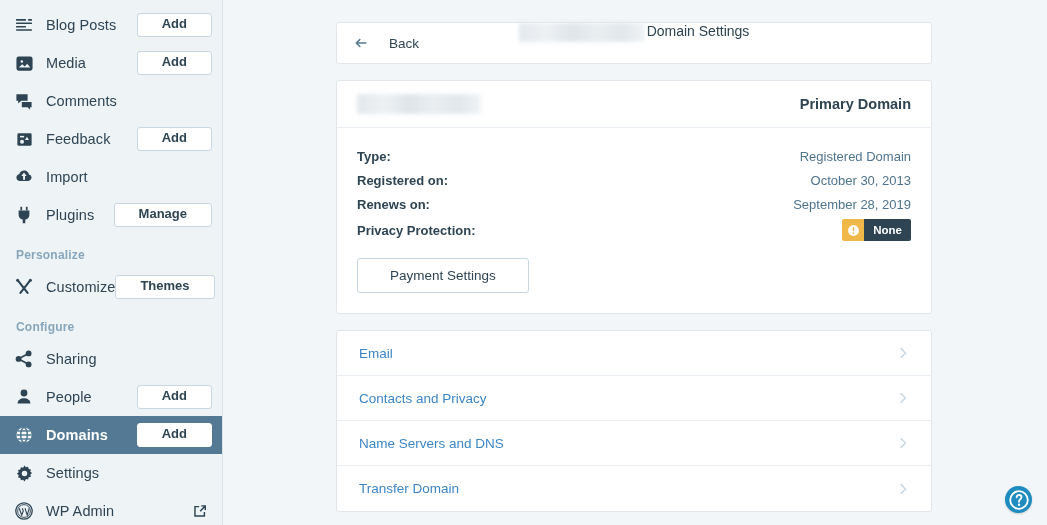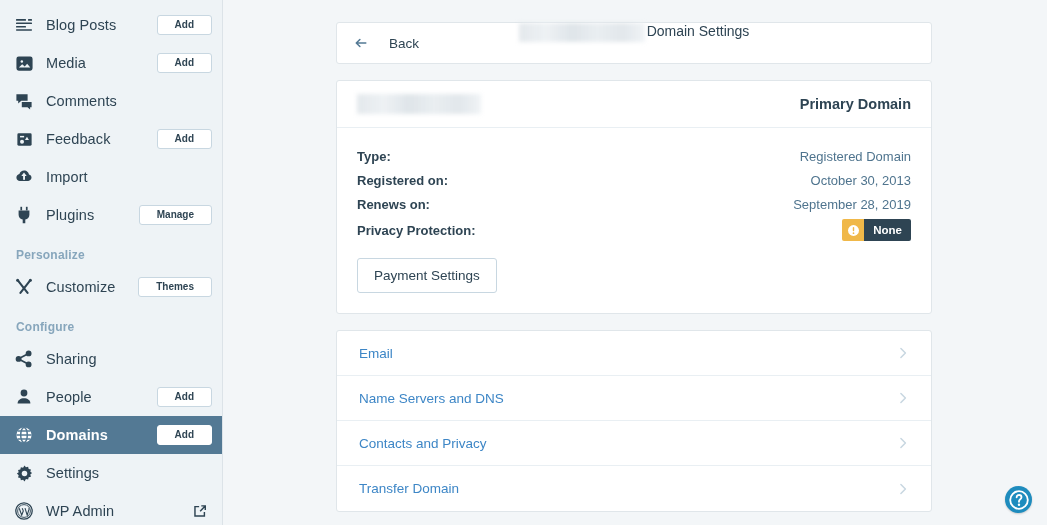--- a/index.html
+++ b/index.html
@@ -52,27 +52,27 @@
   .nav-item .ico svg { display: block; }
   .nav-label {
     margin-left: 10px;
     font-size: 14.5px;
     color: #2e4453;
     letter-spacing: 0.1px;
     flex: 1 1 auto;
     white-space: nowrap;
   }
   .nav-action {
-    font-size: 10px;
+    font-size: 13px;
     font-weight: bold;
     color: #2e4453;
     background: #fff;
     border: 1px solid #c8d7e1;
     border-radius: 3px;
-    padding: 3px 17px 4px;
+    padding: 3px 24px 4px;
     line-height: 1.1;
     cursor: pointer;
     white-space: nowrap;
   }
   .nav-item.active {
     background: #537994;
   }
   .nav-item.active .nav-label { color: #fff; font-weight: bold; }
   .nav-item.active .ico { color: #fff; }
   .nav-item.active .nav-action {
@@ -209,21 +209,21 @@
   }
 
   .btn-outline {
     margin-top: 14px;
     display: inline-block;
     background: #fff;
     border: 1px solid #c8d7e1;
     border-radius: 3px;
     color: #2e4453;
     font-size: 13.5px;
-    padding: 9px 16px;
+    padding: 9px 32px;
     cursor: pointer;
   }
 
   
   .links-card { padding: 0; }
   .link-row {
     height: 45px;
     display: flex;
     align-items: center;
     justify-content: space-between;
@@ -478,30 +478,30 @@
         <div class="link-row">
           <span class="lbl">Email</span>
           <span class="chev">
             <svg width="16" height="16" viewBox="0 0 20 20" fill="none" stroke="currentColor" stroke-width="1.9" stroke-linecap="round" stroke-linejoin="round">
               <path d="M7.4 4.4L13 10l-5.6 5.6"></path>
             </svg>
           </span>
         </div>
 
         <div class="link-row">
-          <span class="lbl">Name Servers and DNS</span>
+          <span class="lbl">Contacts and Privacy</span>
           <span class="chev">
             <svg width="16" height="16" viewBox="0 0 20 20" fill="none" stroke="currentColor" stroke-width="1.9" stroke-linecap="round" stroke-linejoin="round">
               <path d="M7.4 4.4L13 10l-5.6 5.6"></path>
             </svg>
           </span>
         </div>
 
         <div class="link-row">
-          <span class="lbl">Contacts and Privacy</span>
+          <span class="lbl">Name Servers and DNS</span>
           <span class="chev">
             <svg width="16" height="16" viewBox="0 0 20 20" fill="none" stroke="currentColor" stroke-width="1.9" stroke-linecap="round" stroke-linejoin="round">
               <path d="M7.4 4.4L13 10l-5.6 5.6"></path>
             </svg>
           </span>
         </div>
 
         <div class="link-row">
           <span class="lbl">Transfer Domain</span>
           <span class="chev">

